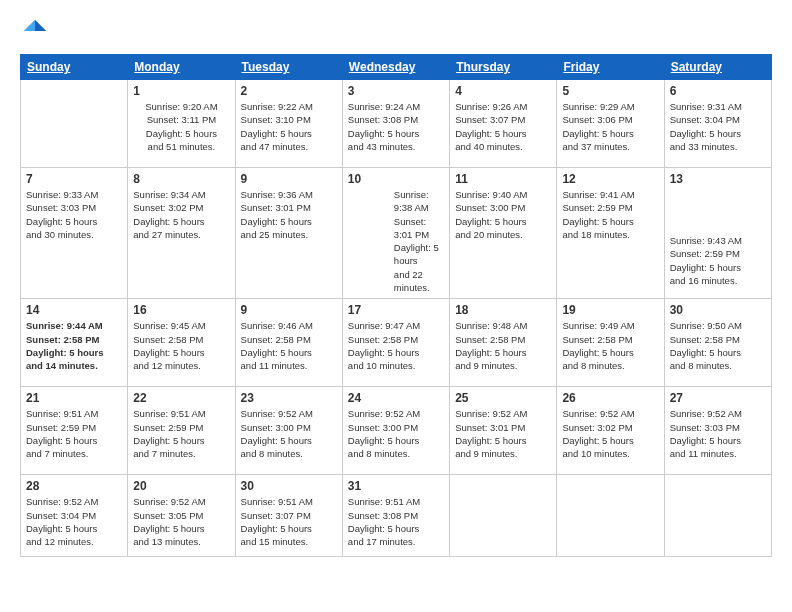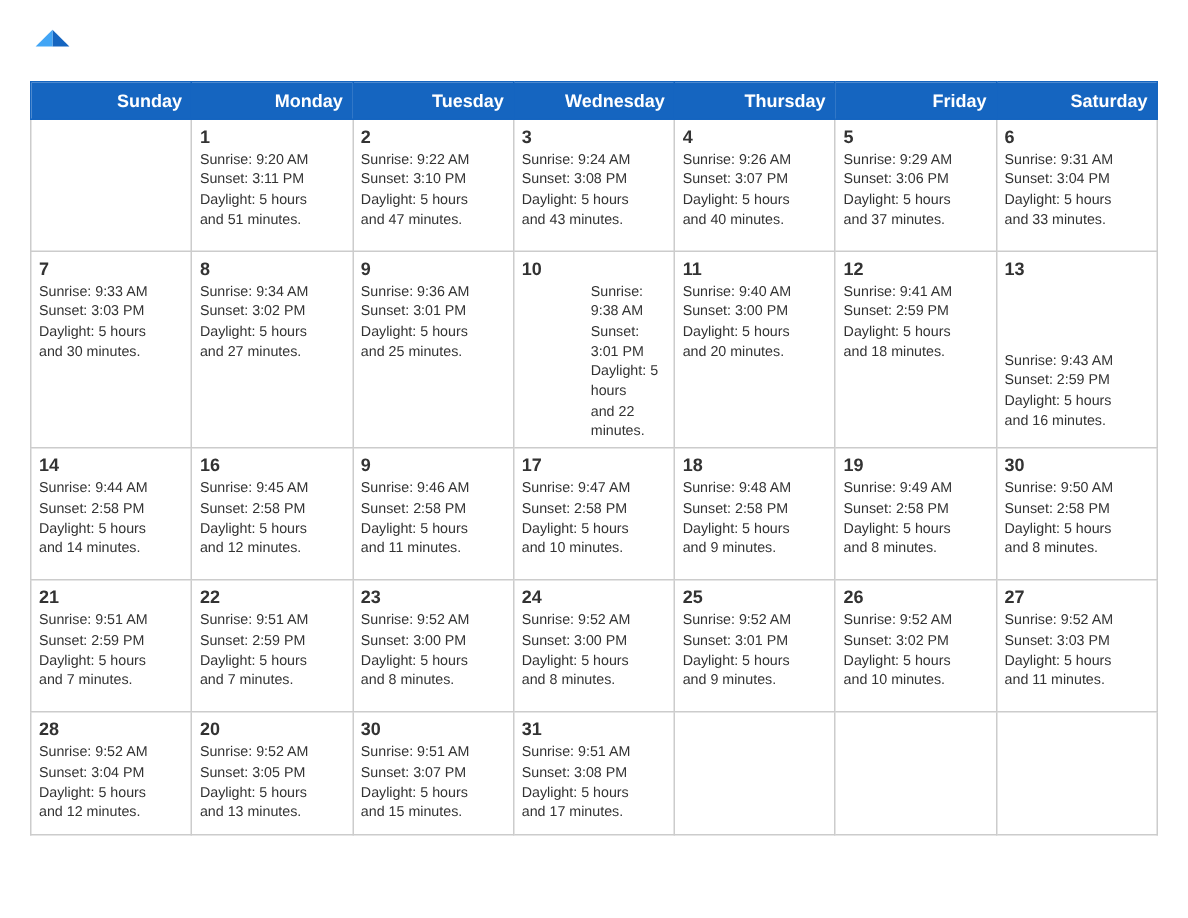--- a/index.html
+++ b/index.html
@@ -53,25 +53,26 @@
       color: #333;
     }
     .calendar {
       width: 100%;
       border-collapse: collapse;
       table-layout: fixed;
     }
     .calendar th {
       background: #1565c0;
       color: #fff;
-      text-align: right;
+      text-align: left;
       padding: 5px 6px;
       font-size: 12px;
       font-weight: bold;
       border: 1px solid #1565c0;
+      text-decoration: underline;
     }
     .calendar td {
       border: 1px solid #ccc;
       vertical-align: top;
       padding: 4px 5px;
       height: 88px;
       width: 14.28%;
       background: #fff;
     }
     .day-number {
@@ -129,21 +130,21 @@
           <th>Friday</th>
           <th>Saturday</th>
         </tr>
     </thead>
     <tbody>
 
     <tr class="week-row">
           <td class="empty-cell"></td>
           <td>
             <span class="day-number">1</span>
-            <div class="day-info" style="white-space: pre-line;">Sunrise: 9:20 AM
+            <div class="day-info" style="white-space: pre-line; text-align: center;">Sunrise: 9:20 AM
 Sunset: 3:11 PM
 Daylight: 5 hours
 and 51 minutes.</div>
           </td>
           <td>
             <span class="day-number">2</span>
             <div class="day-info" style="white-space: pre-line;">Sunrise: 9:22 AM
 Sunset: 3:10 PM
 Daylight: 5 hours
 and 47 minutes.</div>
@@ -224,21 +225,21 @@
             <span class="day-number">13</span>
             <div class="day-info" style="white-space: pre-line; margin-top: 48px;">Sunrise: 9:43 AM
 Sunset: 2:59 PM
 Daylight: 5 hours
 and 16 minutes.</div>
           </td>
         </tr>
         <tr class="week-row">
           <td>
             <span class="day-number">14</span>
-            <div class="day-info" style="white-space: pre-line;">Sunrise: 9:44 AM
+            <div class="day-info" style="white-space: pre-line; font-weight: bold;">Sunrise: 9:44 AM
 Sunset: 2:58 PM
 Daylight: 5 hours
 and 14 minutes.</div>
           </td>
           <td>
             <span class="day-number">16</span>
             <div class="day-info" style="white-space: pre-line;">Sunrise: 9:45 AM
 Sunset: 2:58 PM
 Daylight: 5 hours
 and 12 minutes.</div>

